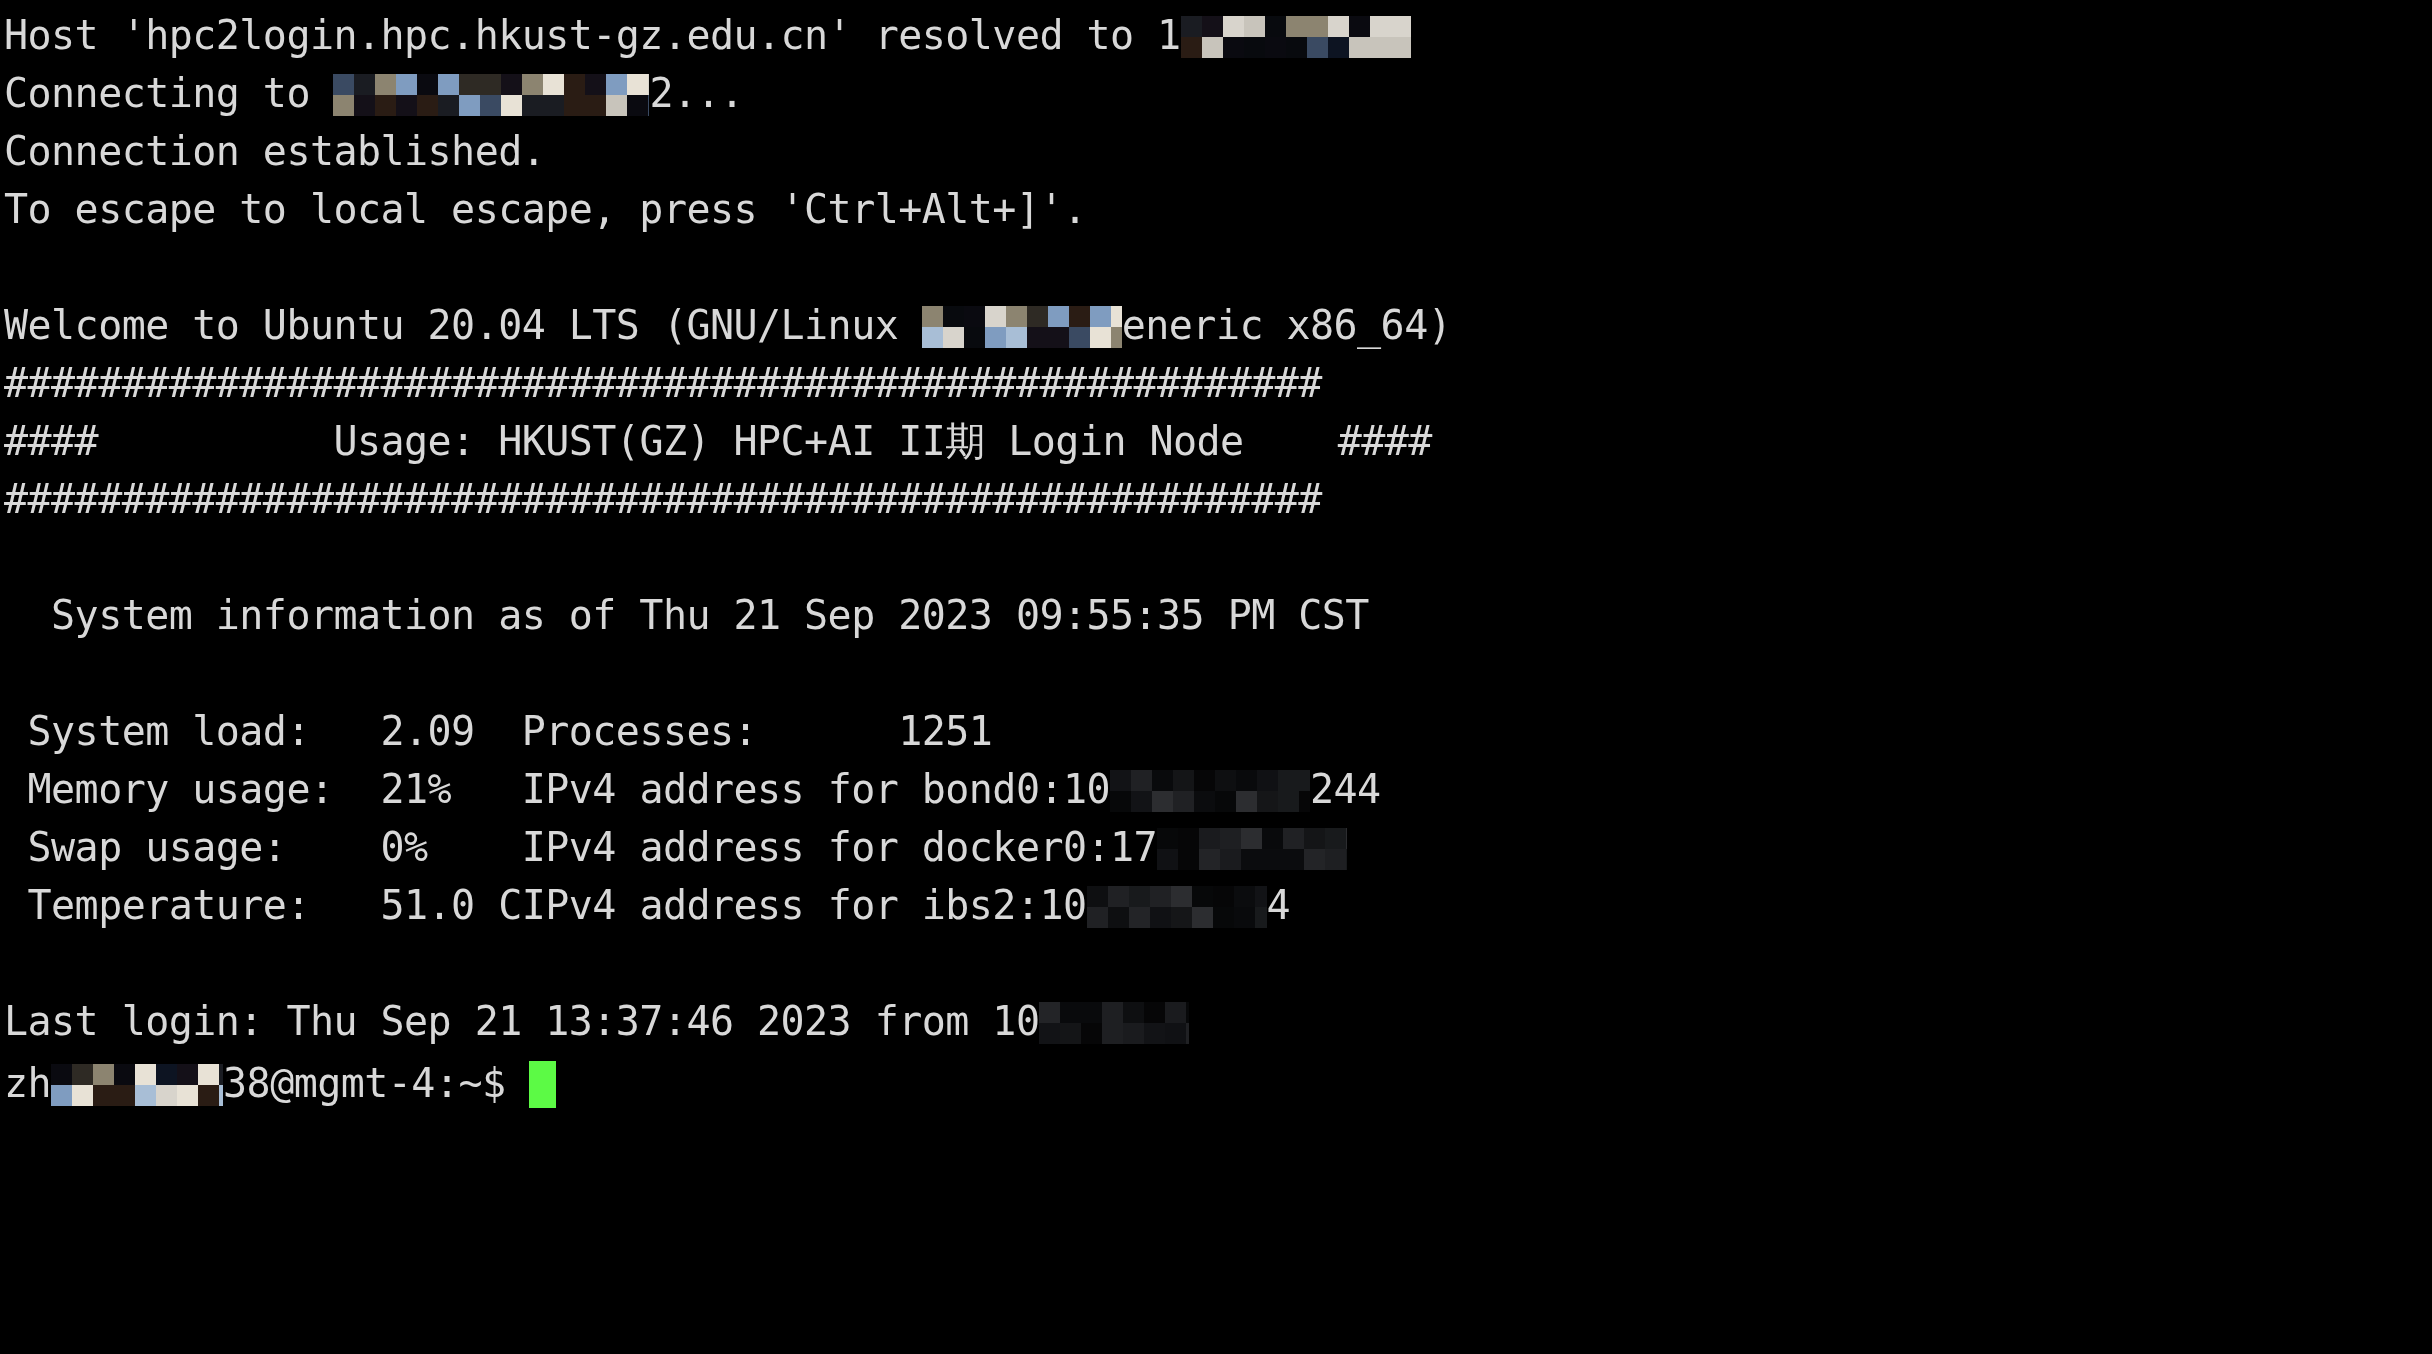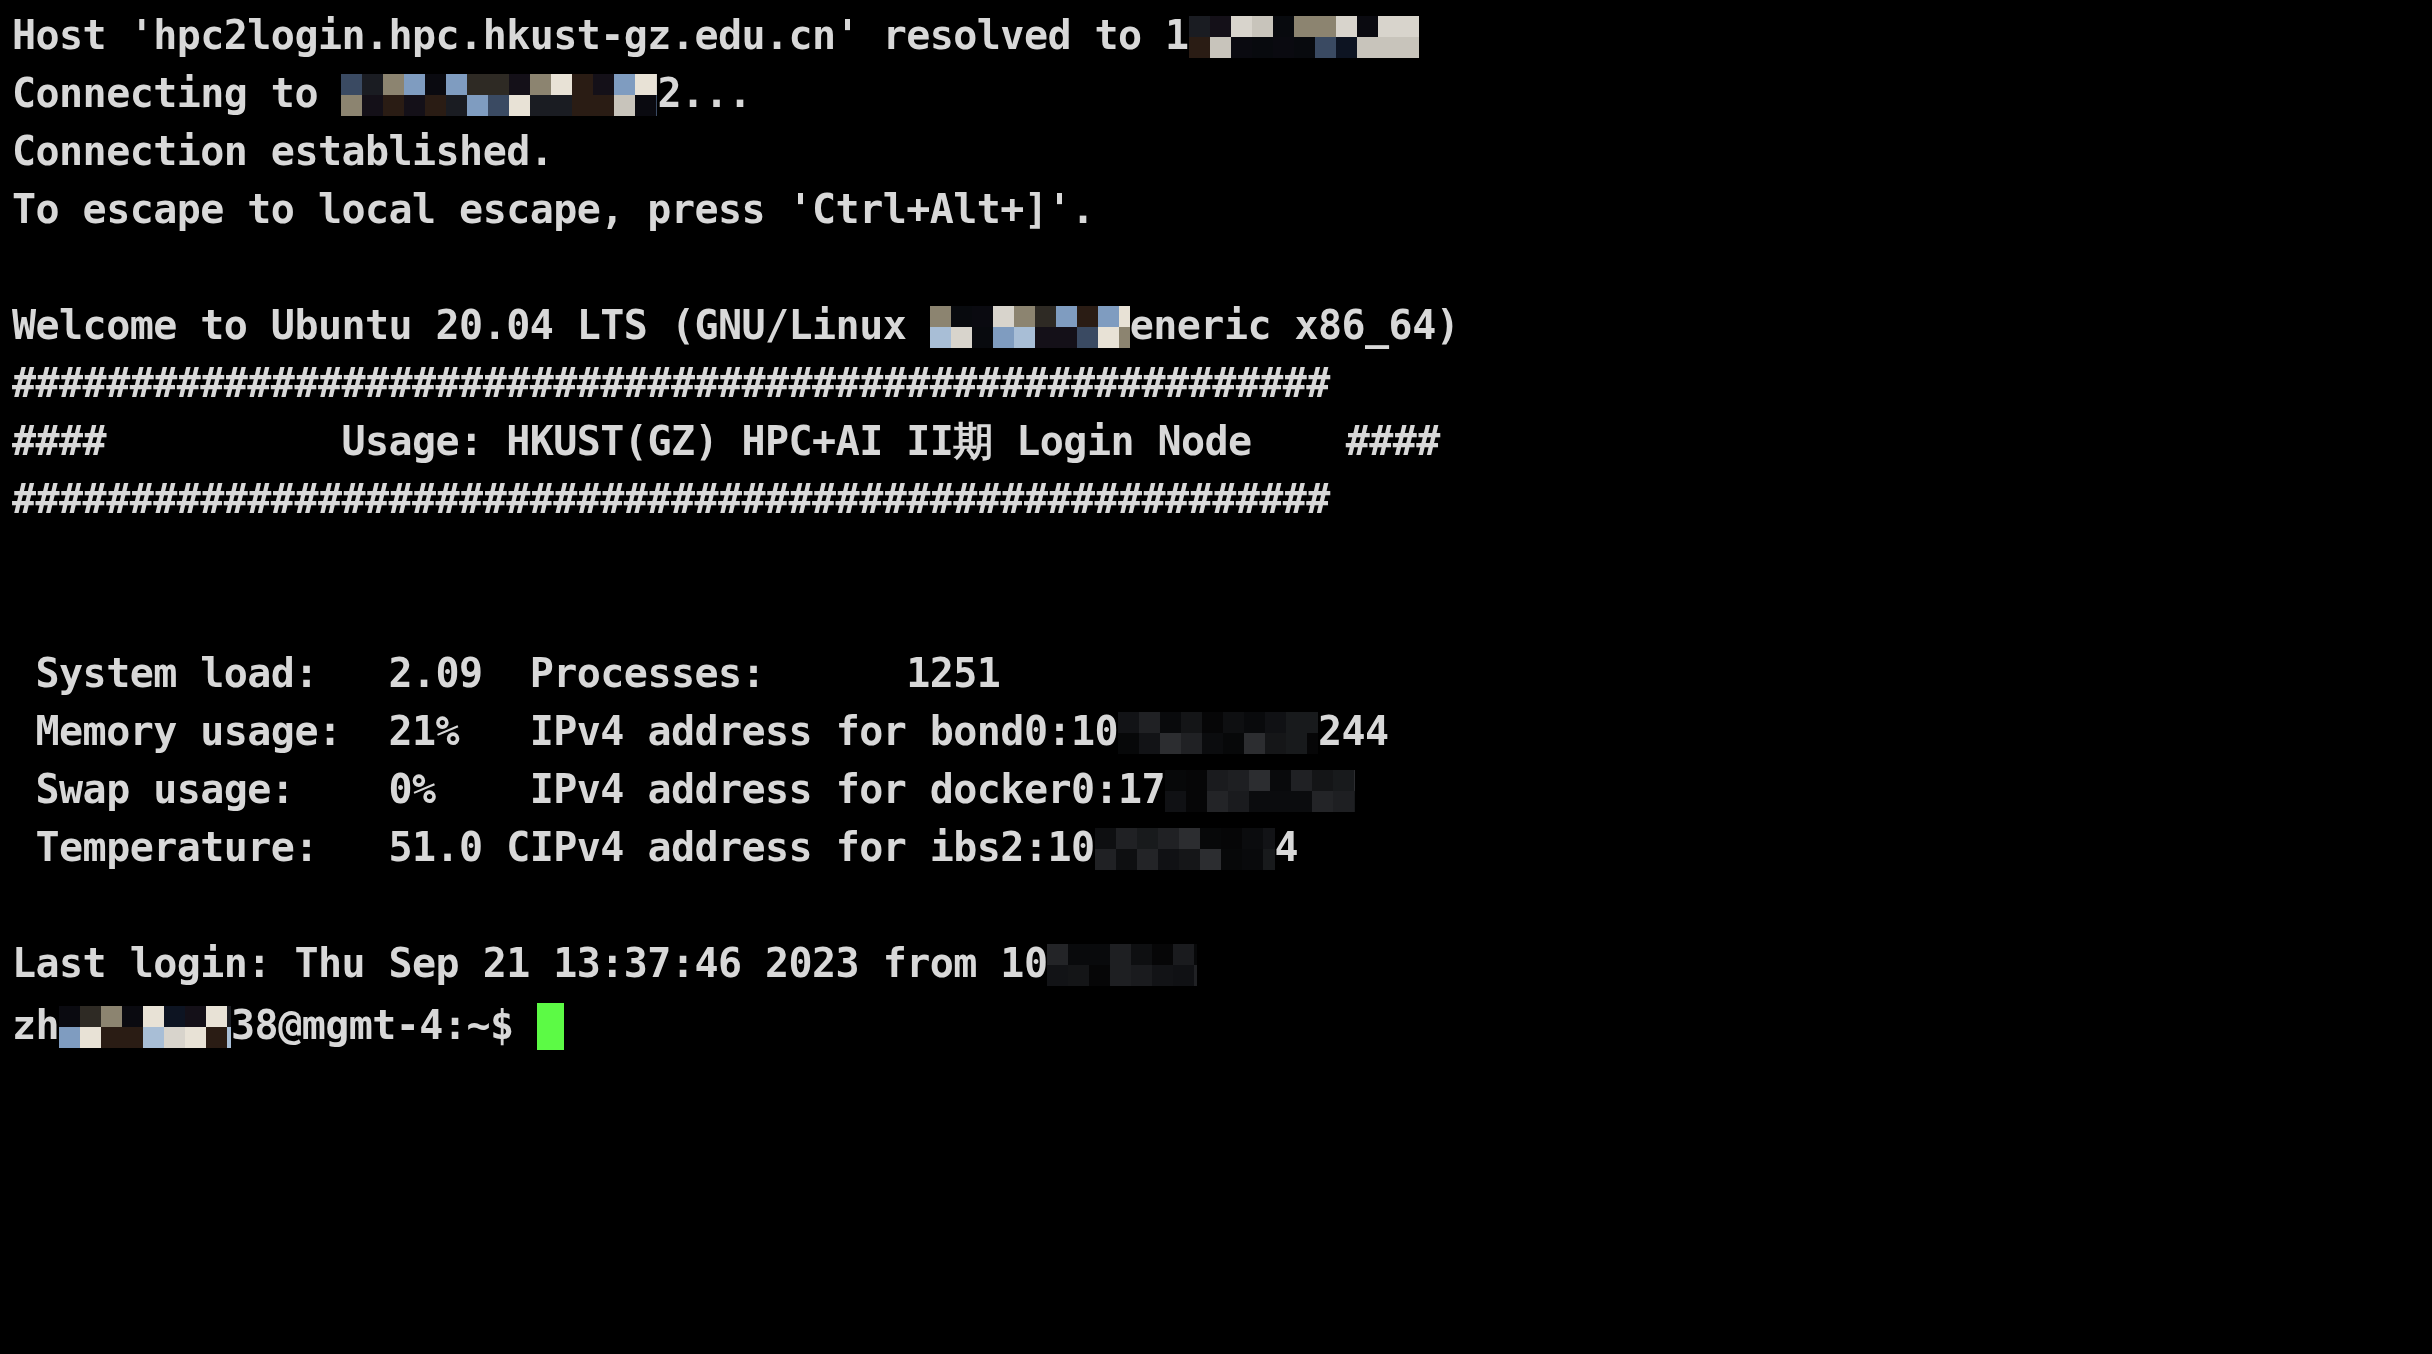--- a/index.html
+++ b/index.html
@@ -28,23 +28,22 @@
     padding: 6px 0 0 0;
     box-sizing: border-box;
     -webkit-font-smoothing: antialiased;
   }
 
   .line {
     white-space: pre;
     height: 58px;
     line-height: 58px;
     position: relative;
-    padding-left: 12px;
+    padding-left: 4px;
     box-sizing: border-box;
-    font-weight: bold;
   }
 
   .line.blank { color: transparent; }
 
   .seg { white-space: pre; }
 
   
   .redact {
     display: inline-block;
     vertical-align: baseline;
@@ -93,20 +92,21 @@
   <div class="line hashline">########################################################</div>
 
 
   <div class="line"><span class="seg">####</span><span class="seg">          </span><span class="seg">Usage: HKUST(GZ) HPC+AI II期 Login Node</span><span class="seg">    </span><span class="seg">####</span></div>
 
 
   <div class="line hashline">########################################################</div>
 
   <div class="line blank"> </div>
 
+  <div class="line">  System information as of Thu 21 Sep 2023 09:55:35 PM CST</div>
 
   <div class="line blank"> </div>
 
   <div id="sysinfo-rows">
       <div class="line"><span class="seg"> System load:   2.09  </span><span class="seg">Processes:      1251</span></div>
       <div class="line"><span class="seg"> Memory usage:  21%   </span><span class="seg">IPv4 address for bond0:10</span><span class="redact" style="width: 200px;"><i style="left: 0px; top: 0px; width: 21px; height: 21px; background: rgb(18, 19, 22);"></i><i style="left: 21px; top: 0px; width: 21px; height: 21px; background: rgb(32, 33, 36);"></i><i style="left: 42px; top: 0px; width: 21px; height: 21px; background: rgb(9, 10, 12);"></i><i style="left: 63px; top: 0px; width: 21px; height: 21px; background: rgb(20, 21, 23);"></i><i style="left: 84px; top: 0px; width: 21px; height: 21px; background: rgb(6, 6, 7);"></i><i style="left: 105px; top: 0px; width: 21px; height: 21px; background: rgb(14, 15, 17);"></i><i style="left: 126px; top: 0px; width: 21px; height: 21px; background: rgb(9, 10, 12);"></i><i style="left: 147px; top: 0px; width: 21px; height: 21px; background: rgb(16, 17, 20);"></i><i style="left: 168px; top: 0px; width: 21px; height: 21px; background: rgb(24, 26, 28);"></i><i style="left: 189px; top: 0px; width: 21px; height: 21px; background: rgb(24, 26, 28);"></i><i style="left: 0px; top: 21px; width: 21px; height: 21px; background: rgb(7, 8, 9);"></i><i style="left: 21px; top: 21px; width: 21px; height: 21px; background: rgb(18, 19, 22);"></i><i style="left: 42px; top: 21px; width: 21px; height: 21px; background: rgb(44, 45, 48);"></i><i style="left: 63px; top: 21px; width: 21px; height: 21px; background: rgb(32, 33, 36);"></i><i style="left: 84px; top: 21px; width: 21px; height: 21px; background: rgb(11, 12, 14);"></i><i style="left: 105px; top: 21px; width: 21px; height: 21px; background: rgb(7, 8, 9);"></i><i style="left: 126px; top: 21px; width: 21px; height: 21px; background: rgb(44, 45, 48);"></i><i style="left: 147px; top: 21px; width: 21px; height: 21px; background: rgb(21, 22, 24);"></i><i style="left: 168px; top: 21px; width: 21px; height: 21px; background: rgb(24, 26, 28);"></i><i style="left: 189px; top: 21px; width: 21px; height: 21px; background: rgb(6, 6, 7);"></i></span><span class="seg">244</span></div>
       <div class="line"><span class="seg"> Swap usage:    0%    </span><span class="seg">IPv4 address for docker0:17</span><span class="redact" style="width: 190px;"><i style="left: 0px; top: 0px; width: 21px; height: 21px; background: rgb(7, 8, 9);"></i><i style="left: 21px; top: 0px; width: 21px; height: 21px; background: rgb(6, 6, 7);"></i><i style="left: 42px; top: 0px; width: 21px; height: 21px; background: rgb(26, 27, 30);"></i><i style="left: 63px; top: 0px; width: 21px; height: 21px; background: rgb(30, 31, 34);"></i><i style="left: 84px; top: 0px; width: 21px; height: 21px; background: rgb(44, 45, 48);"></i><i style="left: 105px; top: 0px; width: 21px; height: 21px; background: rgb(9, 10, 12);"></i><i style="left: 126px; top: 0px; width: 21px; height: 21px; background: rgb(32, 33, 36);"></i><i style="left: 147px; top: 0px; width: 21px; height: 21px; background: rgb(20, 21, 23);"></i><i style="left: 168px; top: 0px; width: 21px; height: 21px; background: rgb(24, 26, 28);"></i><i style="left: 189px; top: 0px; width: 21px; height: 21px; background: rgb(44, 45, 48);"></i><i style="left: 0px; top: 21px; width: 21px; height: 21px; background: rgb(16, 17, 20);"></i><i style="left: 21px; top: 21px; width: 21px; height: 21px; background: rgb(6, 6, 7);"></i><i style="left: 42px; top: 21px; width: 21px; height: 21px; background: rgb(35, 36, 39);"></i><i style="left: 63px; top: 21px; width: 21px; height: 21px; background: rgb(26, 27, 30);"></i><i style="left: 84px; top: 21px; width: 21px; height: 21px; background: rgb(11, 12, 14);"></i><i style="left: 105px; top: 21px; width: 21px; height: 21px; background: rgb(11, 12, 14);"></i><i style="left: 126px; top: 21px; width: 21px; height: 21px; background: rgb(11, 12, 14);"></i><i style="left: 147px; top: 21px; width: 21px; height: 21px; background: rgb(35, 36, 39);"></i><i style="left: 168px; top: 21px; width: 21px; height: 21px; background: rgb(30, 31, 34);"></i><i style="left: 189px; top: 21px; width: 21px; height: 21px; background: rgb(24, 26, 28);"></i></span></div>
       <div class="line"><span class="seg"> Temperature:   51.0 C</span><span class="seg">IPv4 address for ibs2:10</span><span class="redact" style="width: 180px;"><i style="left: 0px; top: 0px; width: 21px; height: 21px; background: rgb(14, 15, 17);"></i><i style="left: 21px; top: 0px; width: 21px; height: 21px; background: rgb(32, 33, 36);"></i><i style="left: 42px; top: 0px; width: 21px; height: 21px; background: rgb(24, 26, 28);"></i><i style="left: 63px; top: 0px; width: 21px; height: 21px; background: rgb(32, 33, 36);"></i><i style="left: 84px; top: 0px; width: 21px; height: 21px; background: rgb(44, 45, 48);"></i><i style="left: 105px; top: 0px; width: 21px; height: 21px; background: rgb(7, 8, 9);"></i><i style="left: 126px; top: 0px; width: 21px; height: 21px; background: rgb(6, 6, 7);"></i><i style="left: 147px; top: 0px; width: 21px; height: 21px; background: rgb(11, 12, 14);"></i><i style="left: 168px; top: 0px; width: 21px; height: 21px; background: rgb(18, 19, 22);"></i><i style="left: 0px; top: 21px; width: 21px; height: 21px; background: rgb(32, 33, 36);"></i><i style="left: 21px; top: 21px; width: 21px; height: 21px; background: rgb(14, 15, 17);"></i><i style="left: 42px; top: 21px; width: 21px; height: 21px; background: rgb(35, 36, 39);"></i><i style="left: 63px; top: 21px; width: 21px; height: 21px; background: rgb(16, 17, 20);"></i><i style="left: 84px; top: 21px; width: 21px; height: 21px; background: rgb(21, 22, 24);"></i><i style="left: 105px; top: 21px; width: 21px; height: 21px; background: rgb(44, 45, 48);"></i><i style="left: 126px; top: 21px; width: 21px; height: 21px; background: rgb(7, 8, 9);"></i><i style="left: 147px; top: 21px; width: 21px; height: 21px; background: rgb(9, 10, 12);"></i><i style="left: 168px; top: 21px; width: 21px; height: 21px; background: rgb(24, 26, 28);"></i></span><span class="seg">4</span></div>
     </div>
 

